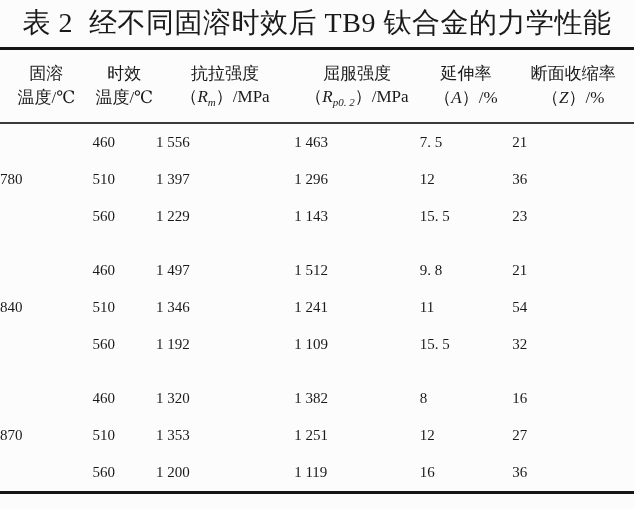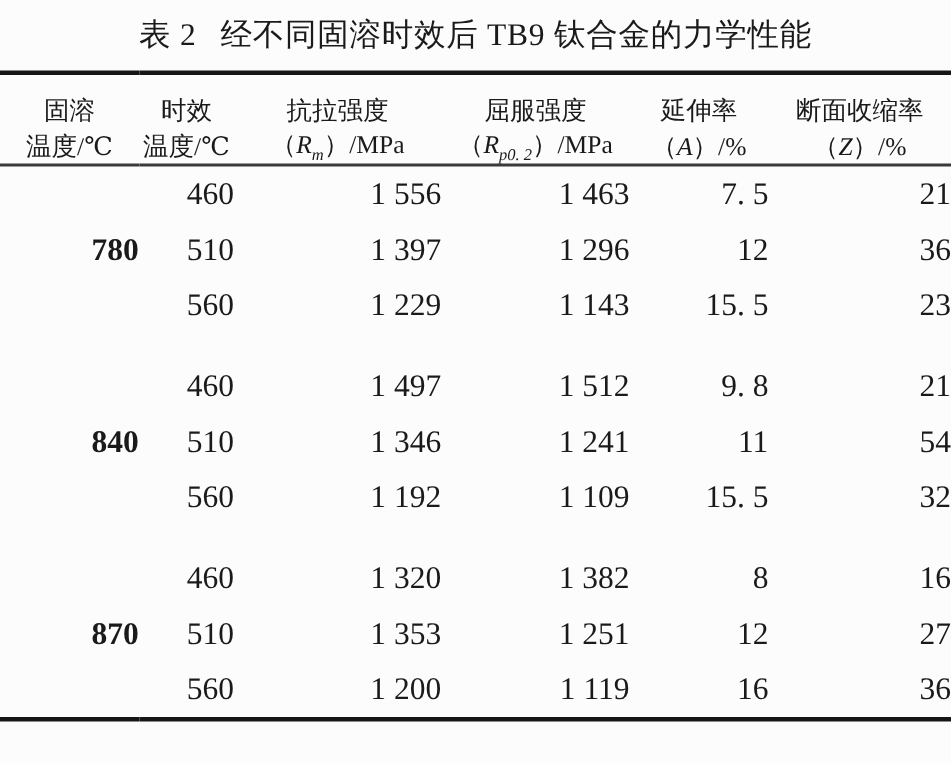--- a/index.html
+++ b/index.html
@@ -14,21 +14,21 @@
     background: #fcfcfc;
     color: #1a1a1a;
     font-family: "Liberation Serif", "DejaVu Serif", serif;
     overflow: hidden;
     box-sizing: border-box;
   }
   .caption {
     height: 39px;
     padding-top: 8px;
     text-align: center;
-    font-size: 21px;
+    font-size: 28px;
     line-height: 30px;
     letter-spacing: 0.5px;
     white-space: nowrap;
   }
   .caption-label {
     margin-right: 16px;
   }
   table.data-table {
     width: 100%;
     border-collapse: collapse;
@@ -46,40 +46,40 @@
     vertical-align: bottom;
     padding: 0;
   }
   tr.head-line1 th {
     padding-top: 11px;
     height: 24px;
     vertical-align: middle;
   }
   tr.head-line2 th {
     height: 24px;
+    padding-bottom: 13px;
     vertical-align: middle;
   }
   .var {
     font-style: italic;
   }
   sub.var-sub {
     font-style: italic;
     font-size: 11px;
     letter-spacing: 0;
   }
   tbody td {
-    font-size: 21px;
-    text-align: right;
+    font-size: 15px;
+    text-align: left;
     vertical-align: middle;
     height: 37px;
     padding: 0;
   }
   td.solution-cell {
     vertical-align: middle;
-    font-weight: bold;
   }
   tr.spacer td {
     height: 17px;
   }
 </style>
 </head>
 <body>
 
 <div class="page">
 

